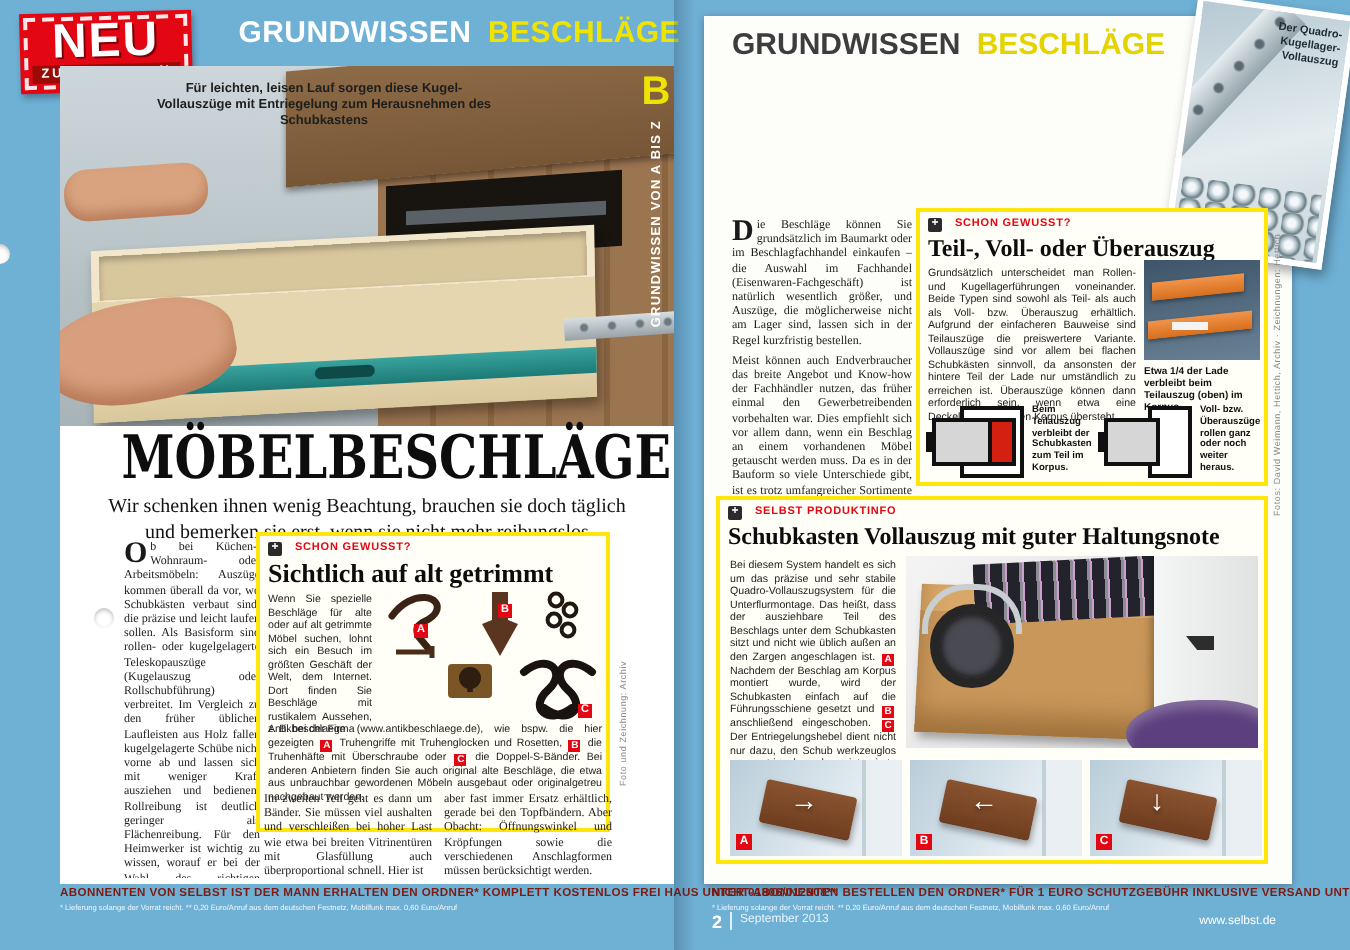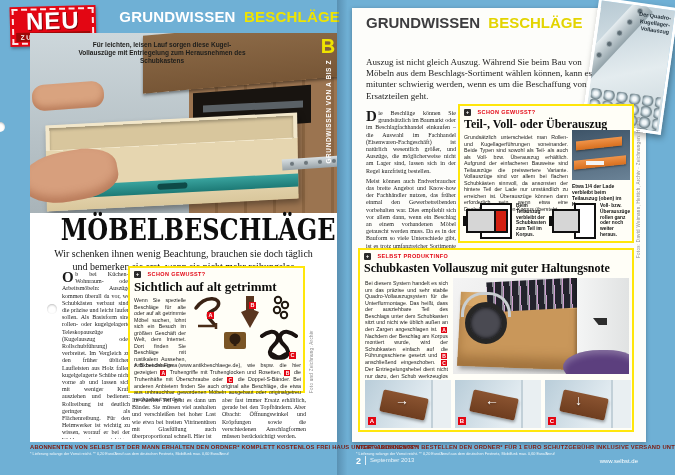--- a/index.html
+++ b/index.html
@@ -60,21 +60,21 @@
                font-family:"Liberation Serif",serif;font-size:10px;line-height:13px;}
   .bodytext{font-family:"Liberation Serif",serif;font-size:6px;line-height:7.2px;color:#1a1a1a;
             text-align:justify;overflow:hidden;}
   #lp-col1{position:absolute;left:32px;top:58px;width:68px;height:168px;}
   .dropcap{float:left;font-family:"Liberation Serif",serif;font-weight:700;font-size:15px;line-height:13px;
            margin-right:1.5px;}
   #lp-col2{position:absolute;left:102px;top:184px;width:84px;height:42px;}
   #lp-col3{position:absolute;left:192px;top:184px;width:84px;height:42px;}
 
   .knowbox{border:2px solid #ffe60a;background:#fffef7;box-sizing:border-box;padding-left:34px;}
-  #lp-box{position:absolute;left:98px;top:53px;width:177px;height:127px;}
+  #lp-box{position:absolute;left:98px;top:53px;width:177px;height:150px;}
   .kicker-row{position:absolute;left:4px;top:3px;height:7px;}
   .kicker-icon{display:inline-block;width:7px;height:7px;background:#2b2b2b;color:#fff;border-radius:1px;
                font-size:6px;line-height:7px;text-align:center;font-weight:700;vertical-align:top;}
   .kicker-label{display:inline-block;margin-left:2px;color:#e30613;font-weight:700;font-size:5.5px;
                 letter-spacing:.4px;line-height:7px;vertical-align:top;}
   .box-title{position:absolute;left:4px;font-family:"Liberation Serif",serif;font-weight:700;color:#0c0c0c;}
   #lp-box-title{top:11px;font-size:13px;}
   .boxtext{font-size:5.3px;line-height:6.5px;color:#222;text-align:justify;}
   #lp-box-intro{position:absolute;left:4px;top:29px;width:52px;height:62px;}
   #fittings{position:absolute;left:58px;top:24px;width:112px;height:68px;}
@@ -277,21 +277,20 @@
       <span class="w1">GRUNDWISSEN</span>
       <span class="w2">BESCHLÄGE</span>
     </div>
 
     <div id="rp-card">
       <div id="rp-card-rail"></div>
       <div id="rp-card-balls"></div>
       <div id="rp-card-caption">Der Quadro-Kugellager-Vollauszug</div>
     </div>
 
-    <div id="rp-intro">Auszug ist nicht gleich Auszug. Während Sie beim Bau von Möbeln aus dem Beschlags-Sortiment wählen können, kann es mitunter schwierig werden, wenn es um die Beschaffung von Ersatzteilen geht.</div>
 
     <div id="rp-col" class="bodytext">
       <p><span class="dropcap">D</span><span>ie Beschläge können Sie grundsätzlich im Baumarkt oder im Beschlagfachhandel einkaufen – die Auswahl im Fachhandel (Eisenwaren-Fachgeschäft) ist natürlich wesentlich größer, und Auszüge, die möglicherweise nicht am Lager sind, lassen sich in der Regel kurzfristig bestellen.</span></p>
       <p>Meist können auch Endverbraucher das breite Angebot und Know-how der Fachhändler nutzen, das früher einmal den Gewerbetreibenden vorbehalten war. Dies empfiehlt sich vor allem dann, wenn ein Beschlag an einem vorhandenen Möbel getauscht werden muss. Da es in der Bauform so viele Unterschiede gibt, ist es trotz umfangreicher Sortimente nicht immer möglich, den genau passenden Beschlag im Baumarkt zu erhalten – der Fachhändler</p>
     </div>
 
     <div id="rp-box1" class="knowbox">
       <div class="kicker-row">
         <span class="kicker-icon">+</span>
         <span class="kicker-label">SCHON GEWUSST?</span>

